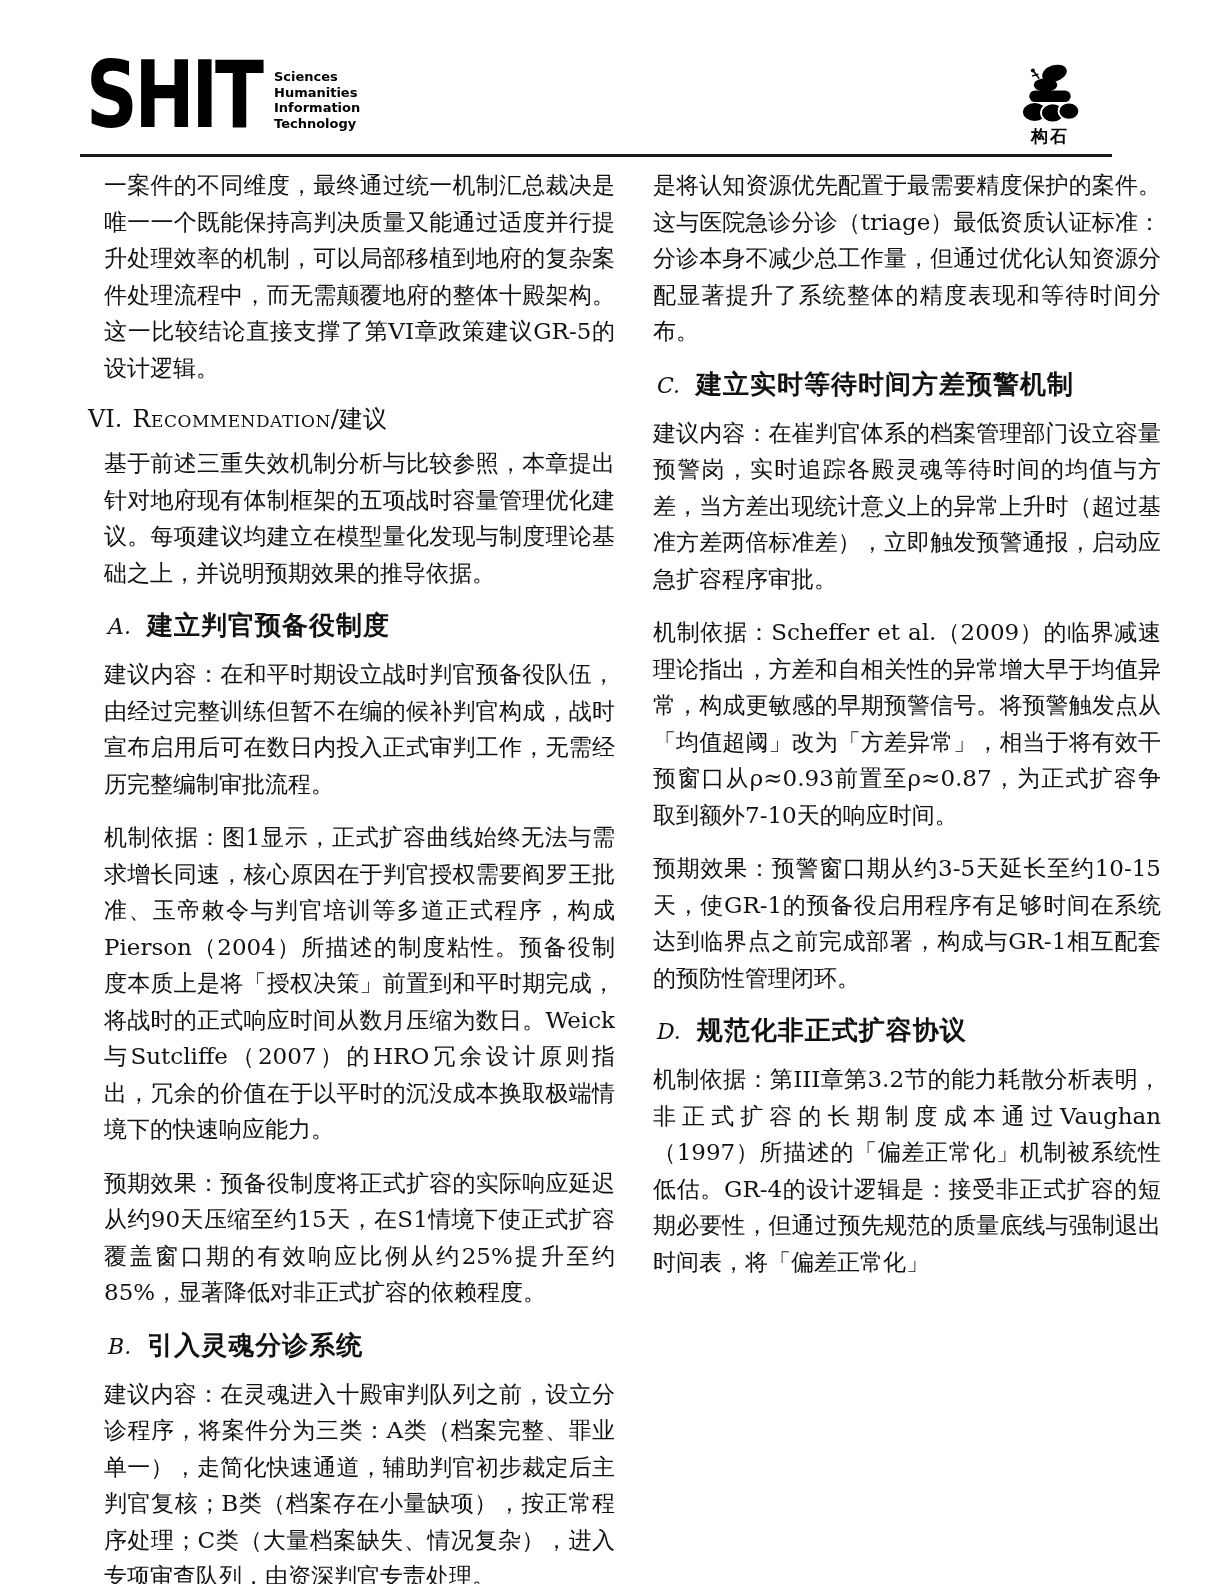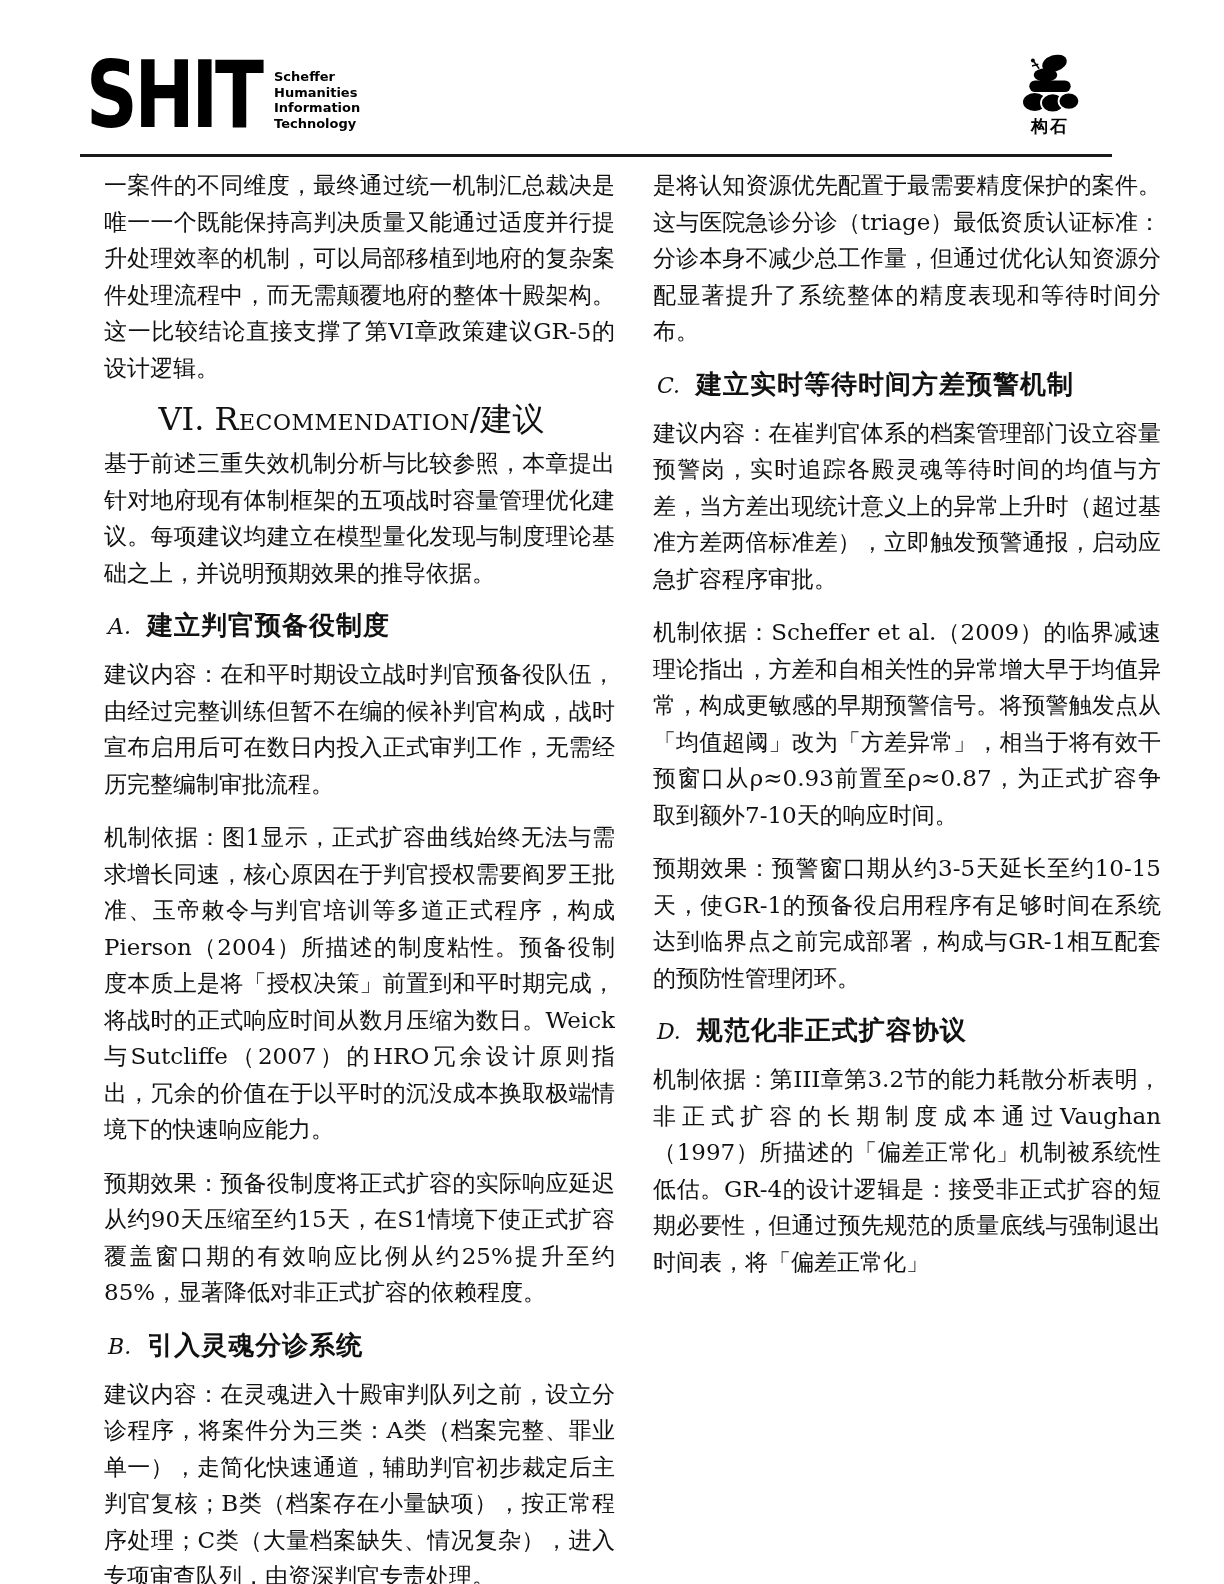--- a/index.html
+++ b/index.html
@@ -17,21 +17,21 @@
     letter-spacing:-4px;
     transform:scaleX(0.78);transform-origin:left top;
     color:#000;
   }
   .logo-tagline{
     position:absolute;left:274px;top:69px;
     font-family:"DejaVu Sans","Liberation Sans",sans-serif;
     font-weight:700;font-size:13px;line-height:15.5px;color:#000;
   }
   .org-logo{
-    position:absolute;left:1006px;top:54px;width:88px;
+    position:absolute;left:1006px;top:64px;width:88px;
     text-align:center;color:#000;
   }
   .org-logo svg{width:72px;height:60px;display:block;margin:0 auto;}
   .org-label{
     font-family:"DejaVu Sans","Liberation Sans",sans-serif;
     font-weight:700;font-size:17px;letter-spacing:2px;margin-top:1px;
   }
   .header-rule{
     position:absolute;left:80px;top:154px;width:1032px;height:3px;
     background:#1a1a1a;
@@ -39,40 +39,40 @@
   
   .col{
     position:absolute;top:167px;
     font-size:23px;line-height:36.5px;
     text-align:justify;text-justify:inter-ideograph;
   }
   .col-left{left:88px;width:527px;}
   .col-right{left:637px;width:524px;}
   .col p{margin:0 0 17px 16px;}
   .h-vi{
-    text-align:center;font-weight:400;font-size:32px;
+    text-align:left;font-weight:400;font-size:24px;
     margin:8px 0 10px 0;line-height:32px;
   }
   .h-vi .sc{font-variant:small-caps;letter-spacing:0.5px;}
   .h-vi .num{margin-right:10px;}
   .h-sec{
     font-size:26px;margin:16px 0 12px 0;line-height:34px;
     padding-left:20px;font-weight:400;text-align:left;
   }
   .h-sec .lbl{font-style:italic;font-size:22px;margin-right:16px;}
   .h-sec .ttl{font-weight:700;letter-spacing:1px;}
 </style>
 </head>
 <body>
 
 <header>
   <div class="logo-shit">SHIT</div>
 
   <div class="logo-tagline">
-    <div>Scheffer</div>
+    <div>Sciences</div>
     <div>Humanities</div>
     <div>Information</div>
     <div>Technology</div>
   </div>
 
   <div class="org-logo">
     <svg viewBox="0 0 80 66" xmlns="http://www.w3.org/2000/svg">
 
       <g stroke="#000" stroke-width="1.6" fill="none">
         <line x1="22" y1="8" x2="28" y2="16"></line>

